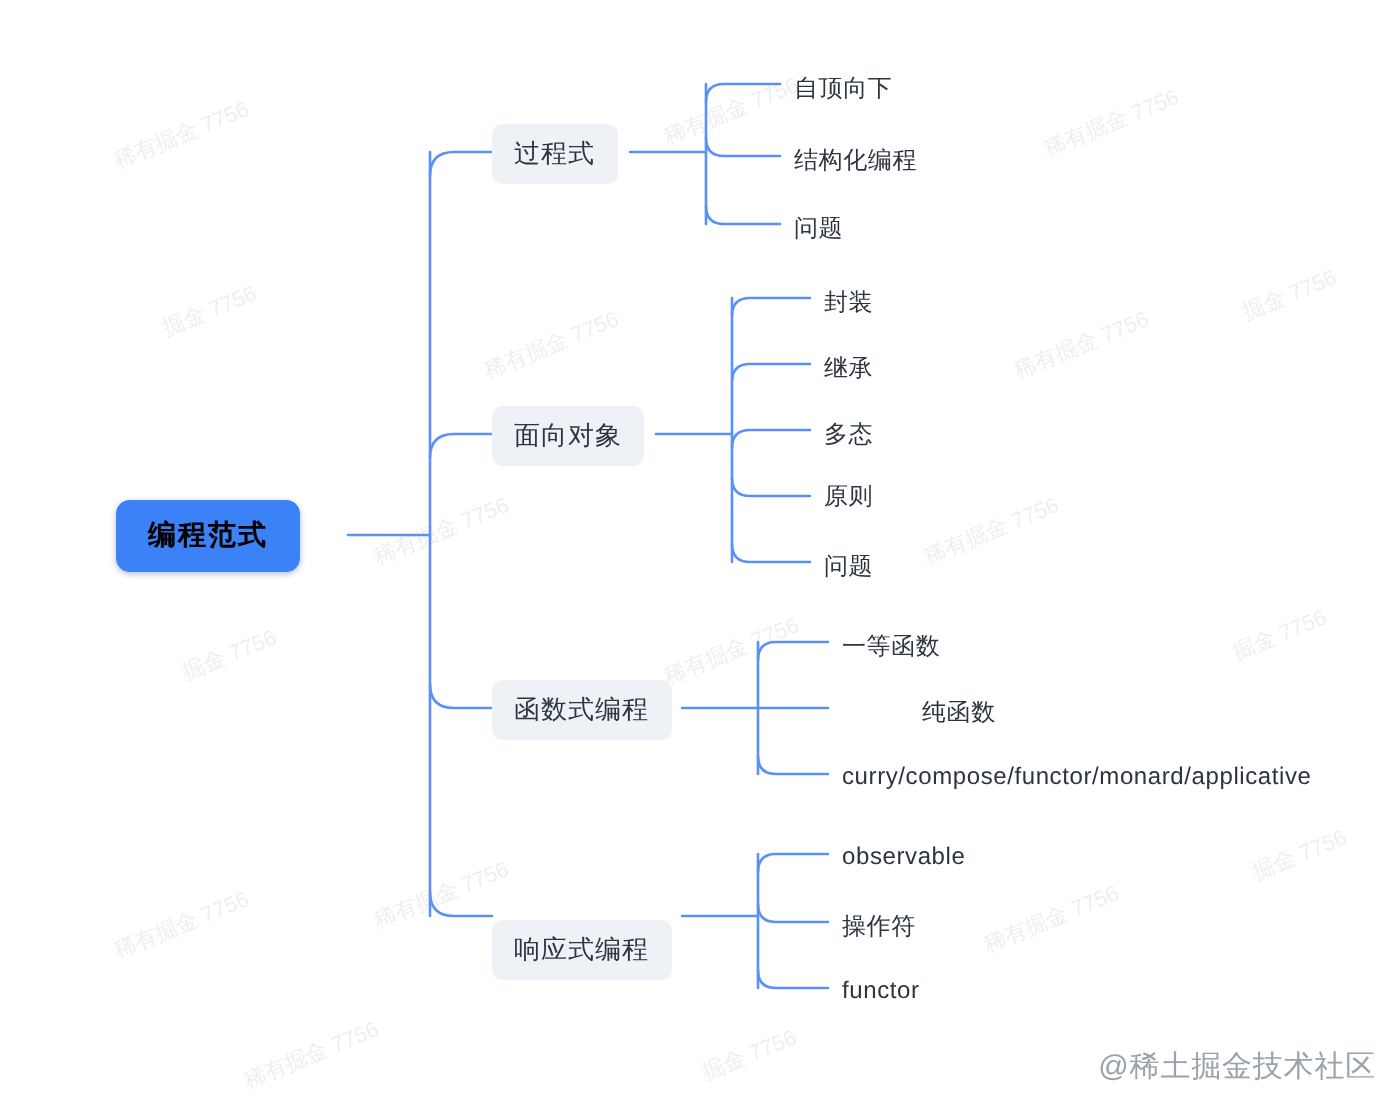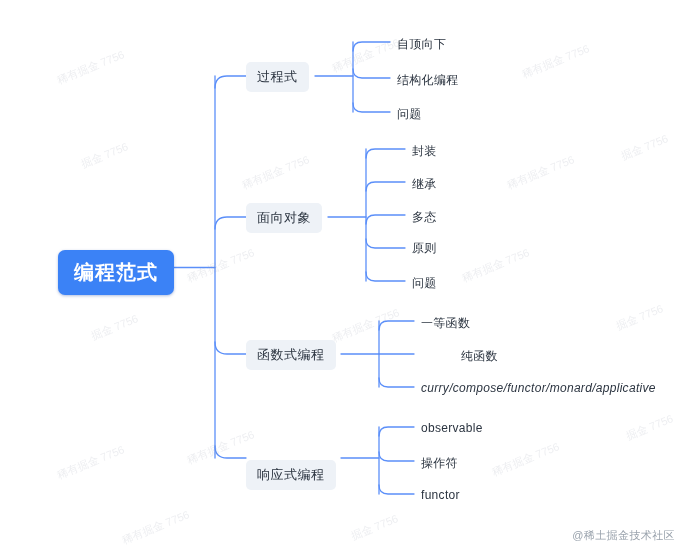--- a/index.html
+++ b/index.html
@@ -27,22 +27,22 @@
     height: 551px;
     pointer-events: none;
   }
   .node {
     position: absolute;
     box-sizing: border-box;
     white-space: nowrap;
   }
   .root-node {
     background: #3b82f6;
-    color: #ffffff;
-    font-size: 20px;
+    color: #000000;
+    font-size: 14px;
     font-weight: bold;
     border-radius: 7px;
     padding: 9px 16px;
     box-shadow: 0 1px 3px rgba(30,70,160,0.35);
     letter-spacing: 1px;
   }
   .branch-node {
     background: #eef2f7;
     color: #2b3440;
     font-size: 13px;
@@ -61,24 +61,24 @@
     position: absolute;
     color: rgba(140,150,165,0.16);
     font-size: 11px;
     transform: rotate(-22deg);
     white-space: nowrap;
     pointer-events: none;
     user-select: none;
   }
   .footer-credit {
     position: absolute;
-    right: 25px;
+    right: 12px;
     bottom: 8px;
     color: #9aa3ad;
-    font-size: 11px;
+    font-size: 15px;
     letter-spacing: 0.4px;
   }
 </style>
 </head>
 <body>
 
 <div id="canvas">
   <svg class="links" id="links-svg" viewBox="0 0 700 551">
       <path d="M174 267.5 H215" fill="none" stroke="#5b8ff9" stroke-width="1.3" stroke-linecap="round"></path>
       <path d="M215 76 V458" fill="none" stroke="#5b8ff9" stroke-width="1.3" stroke-linecap="round"></path>
@@ -137,20 +137,20 @@
       <div class="node leaf-node" style="left: 396px; top: 104px;">问题</div>
       <div class="node branch-node" style="left: 246px; top: 203px;">面向对象</div>
       <div class="node leaf-node" style="left: 411px; top: 141px;">封装</div>
       <div class="node leaf-node" style="left: 411px; top: 174px;">继承</div>
       <div class="node leaf-node" style="left: 411px; top: 207px;">多态</div>
       <div class="node leaf-node" style="left: 411px; top: 238px;">原则</div>
       <div class="node leaf-node" style="left: 411px; top: 273px;">问题</div>
       <div class="node branch-node" style="left: 246px; top: 340px;">函数式编程</div>
       <div class="node leaf-node" style="left: 420px; top: 313px;">一等函数</div>
       <div class="node leaf-node" style="left: 420px; top: 346px; margin-left: 40px;">纯函数</div>
-      <div class="node leaf-node" style="left: 420px; top: 379px; font-style: italic;">curry/compose/functor/monard/applicative</div>
+      <div class="node leaf-node" style="left: 420px; top: 379px;">curry/compose/functor/monard/applicative</div>
       <div class="node branch-node" style="left: 246px; top: 460px;">响应式编程</div>
       <div class="node leaf-node" style="left: 420px; top: 419px;">observable</div>
       <div class="node leaf-node" style="left: 420px; top: 453px;">操作符</div>
       <div class="node leaf-node" style="left: 420px; top: 486px;">functor</div>
     </div>
   <div class="footer-credit">@稀土掘金技术社区</div>
 </div>
 
 </body></html>

